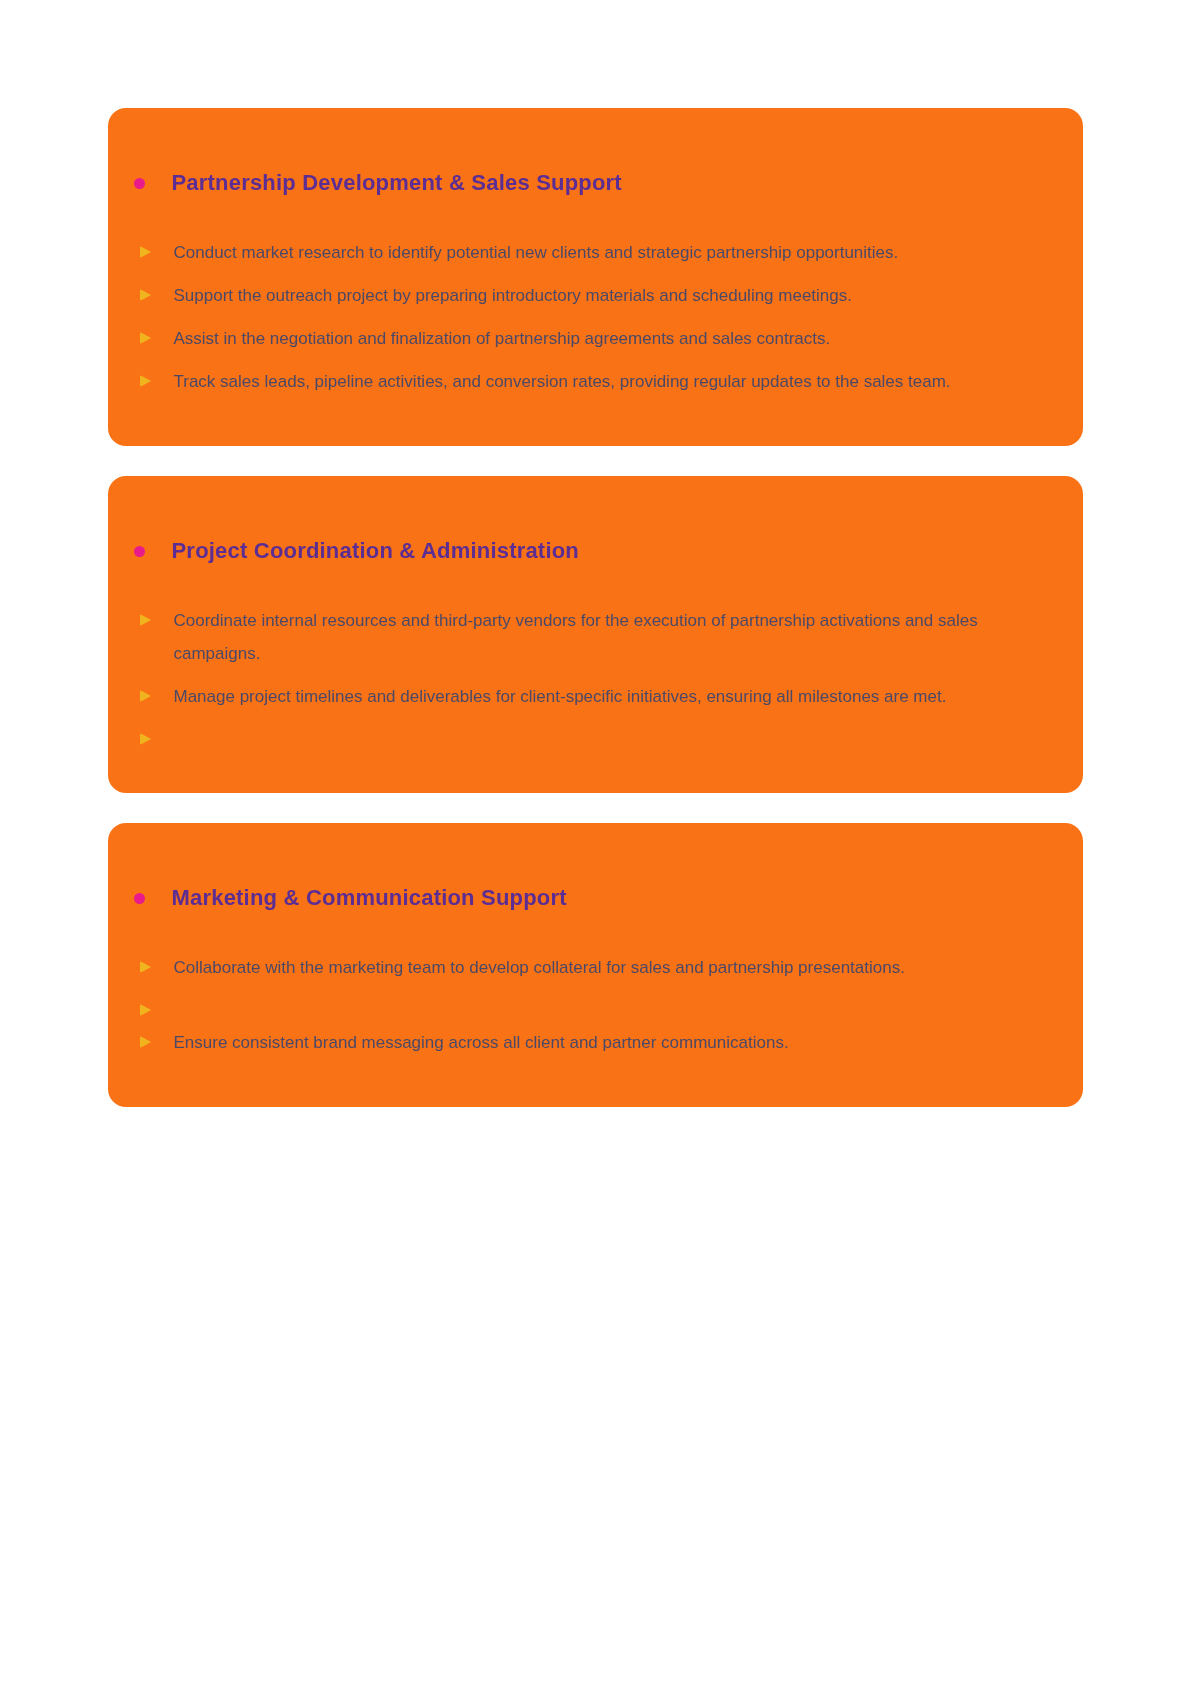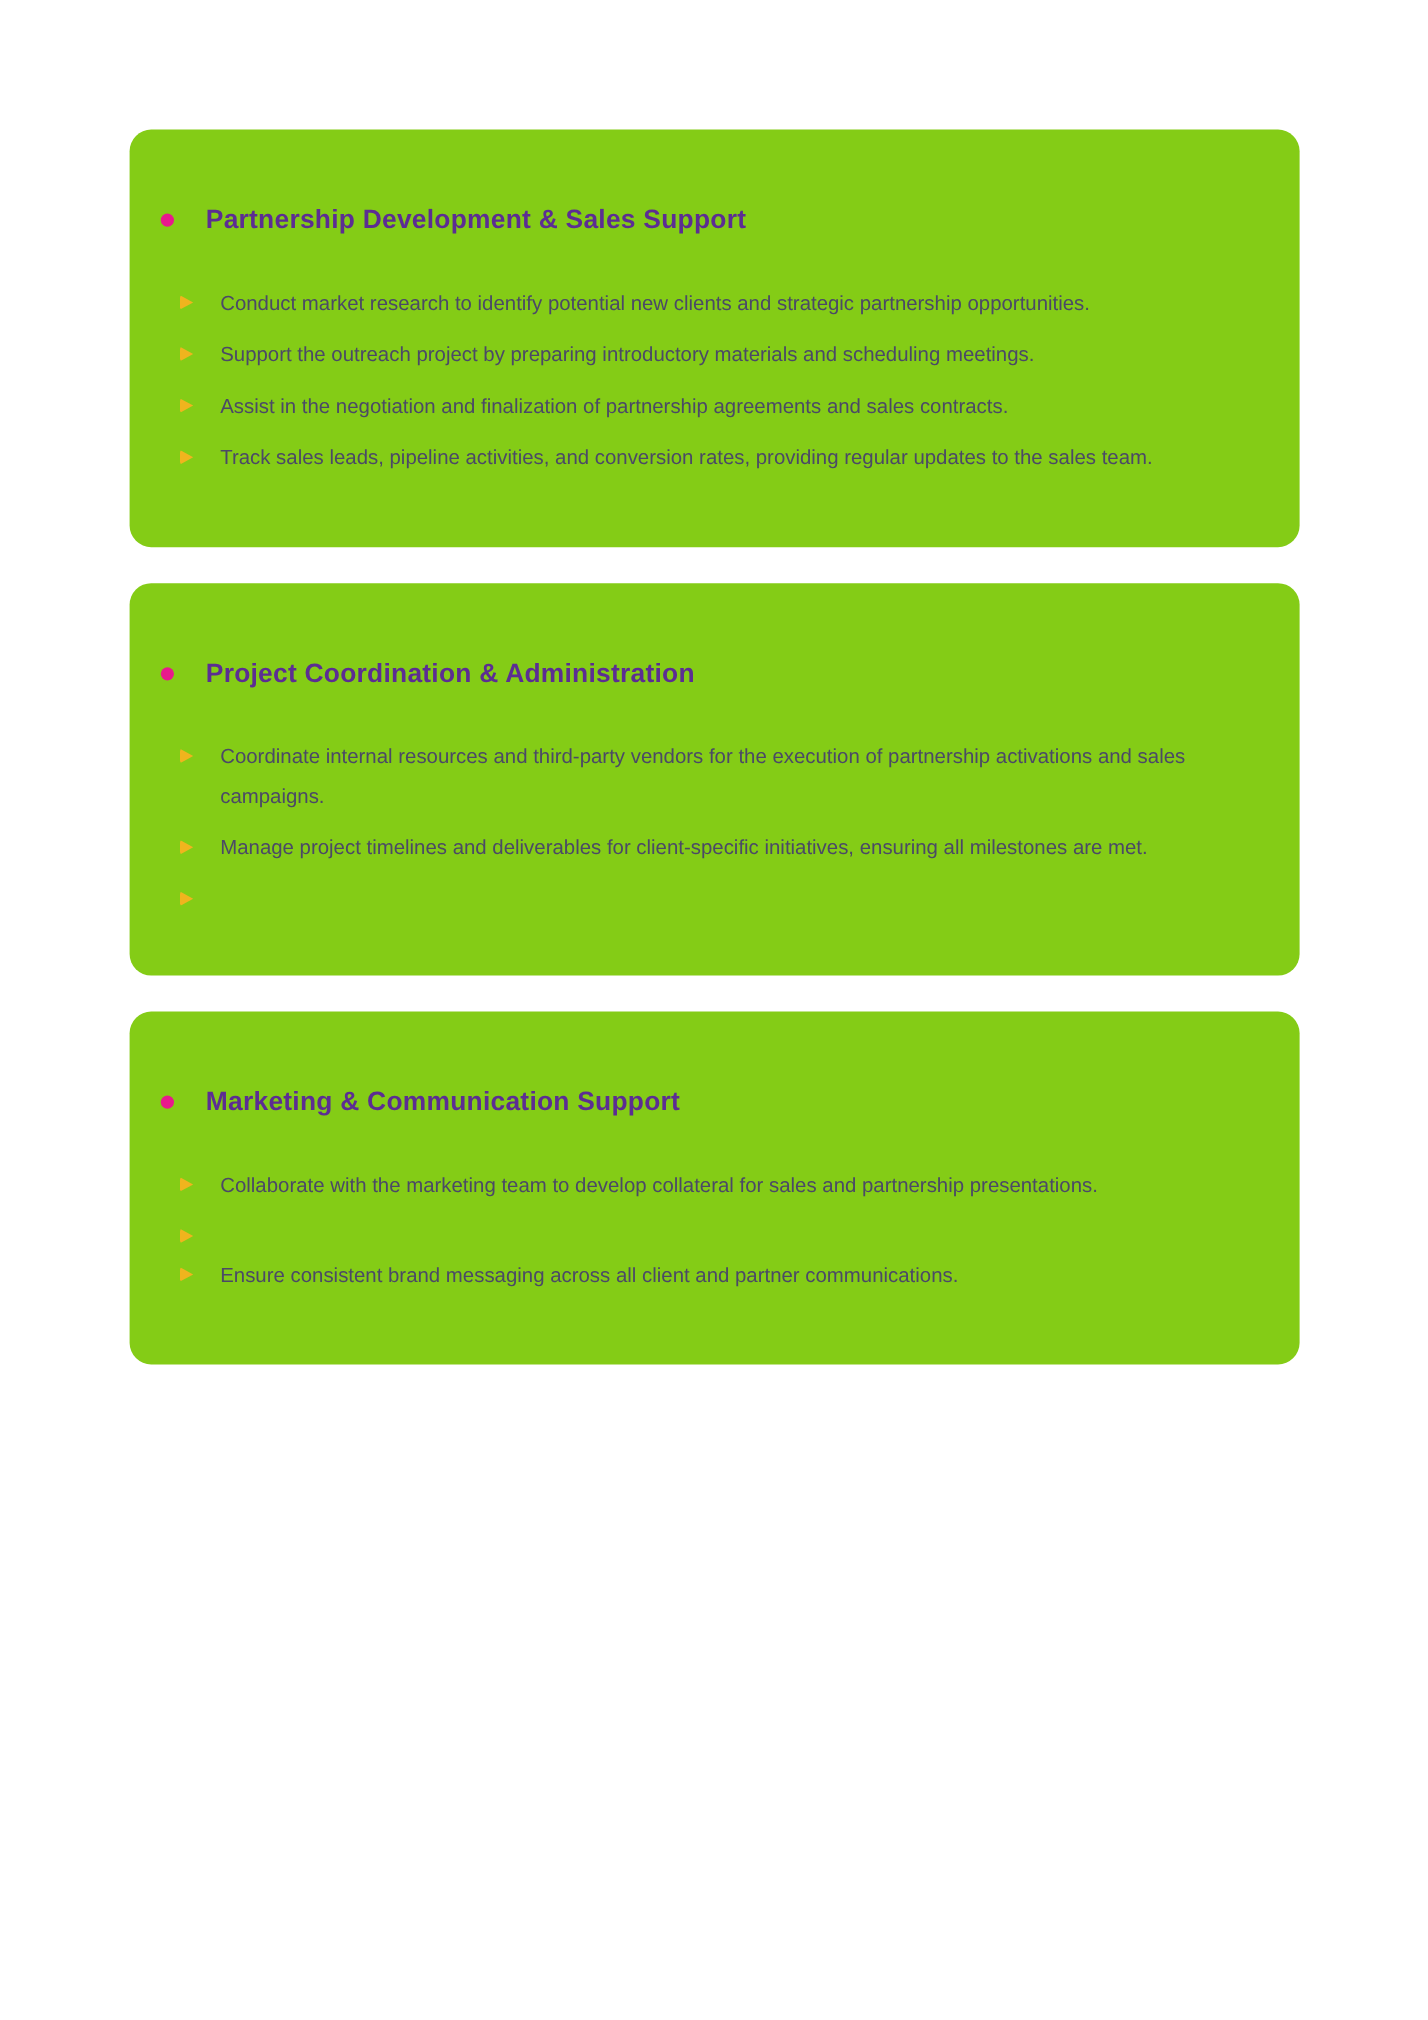--- a/index.html
+++ b/index.html
@@ -16,21 +16,21 @@
   .page {
     box-sizing: border-box;
     width: 1190px;
     height: 1683px;
     padding-top: 108px;
   }
   .card {
     box-sizing: border-box;
     width: 975px;
     margin: 0 auto 30px auto;
-    background: #84cc16;
+    background: #f97316;
     border-radius: 18px;
     padding: 58px 55px 42px 26px;
   }
   .card-heading {
     display: flex;
     align-items: center;
     margin: 0 0 36px 0;
   }
   .dot {
     flex: 0 0 auto;
@@ -42,21 +42,21 @@
   }
   .card-title {
     font-size: 22px;
     line-height: 34px;
     font-weight: 700;
     color: #5c2d93;
     letter-spacing: 0.2px;
   }
   ul.items {
     list-style: none;
-    margin: 16px;
+    margin: 6px;
     padding: 0;
   }
   li.item {
     display: flex;
     align-items: flex-start;
     margin-bottom: 10px;
   }
   li.item:last-child {
     margin-bottom: 0;
   }

